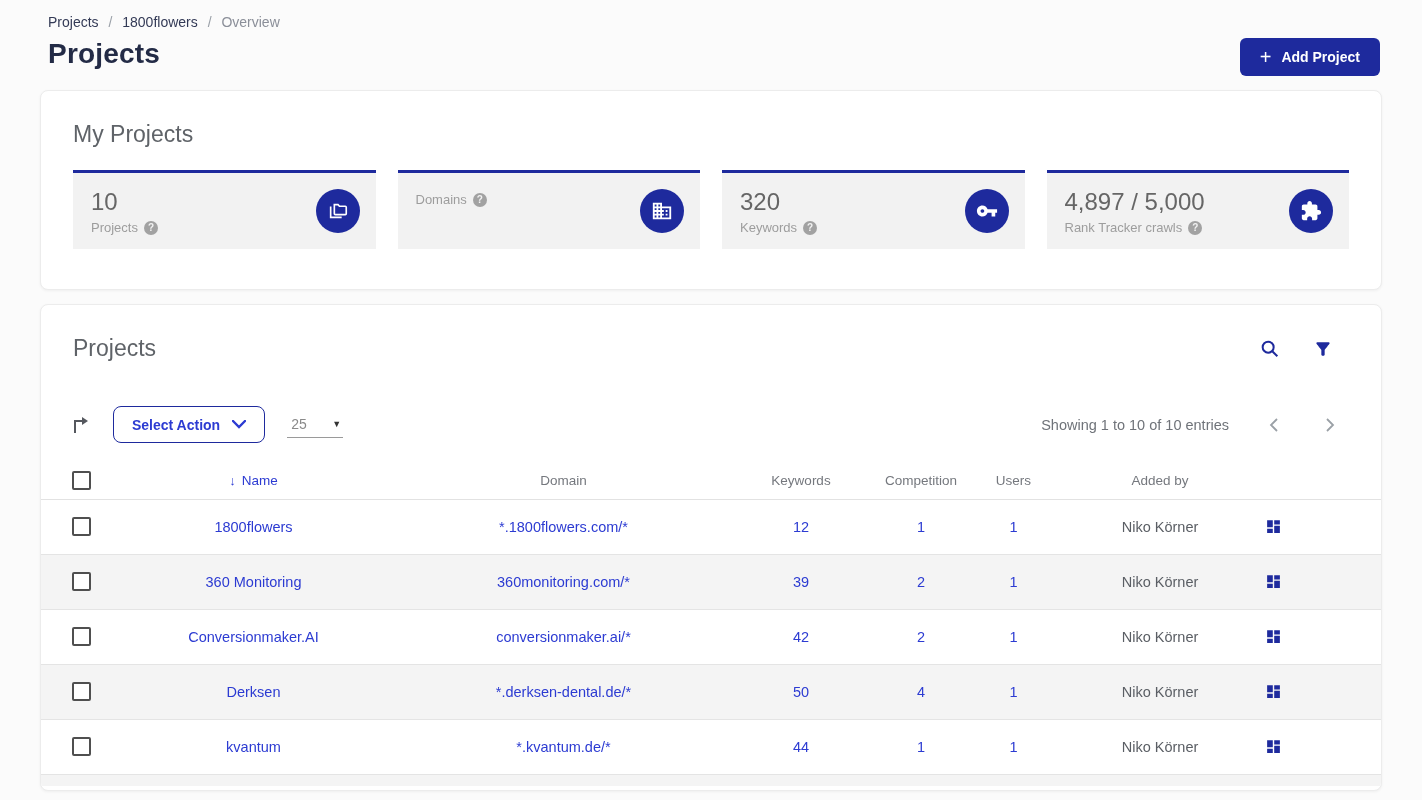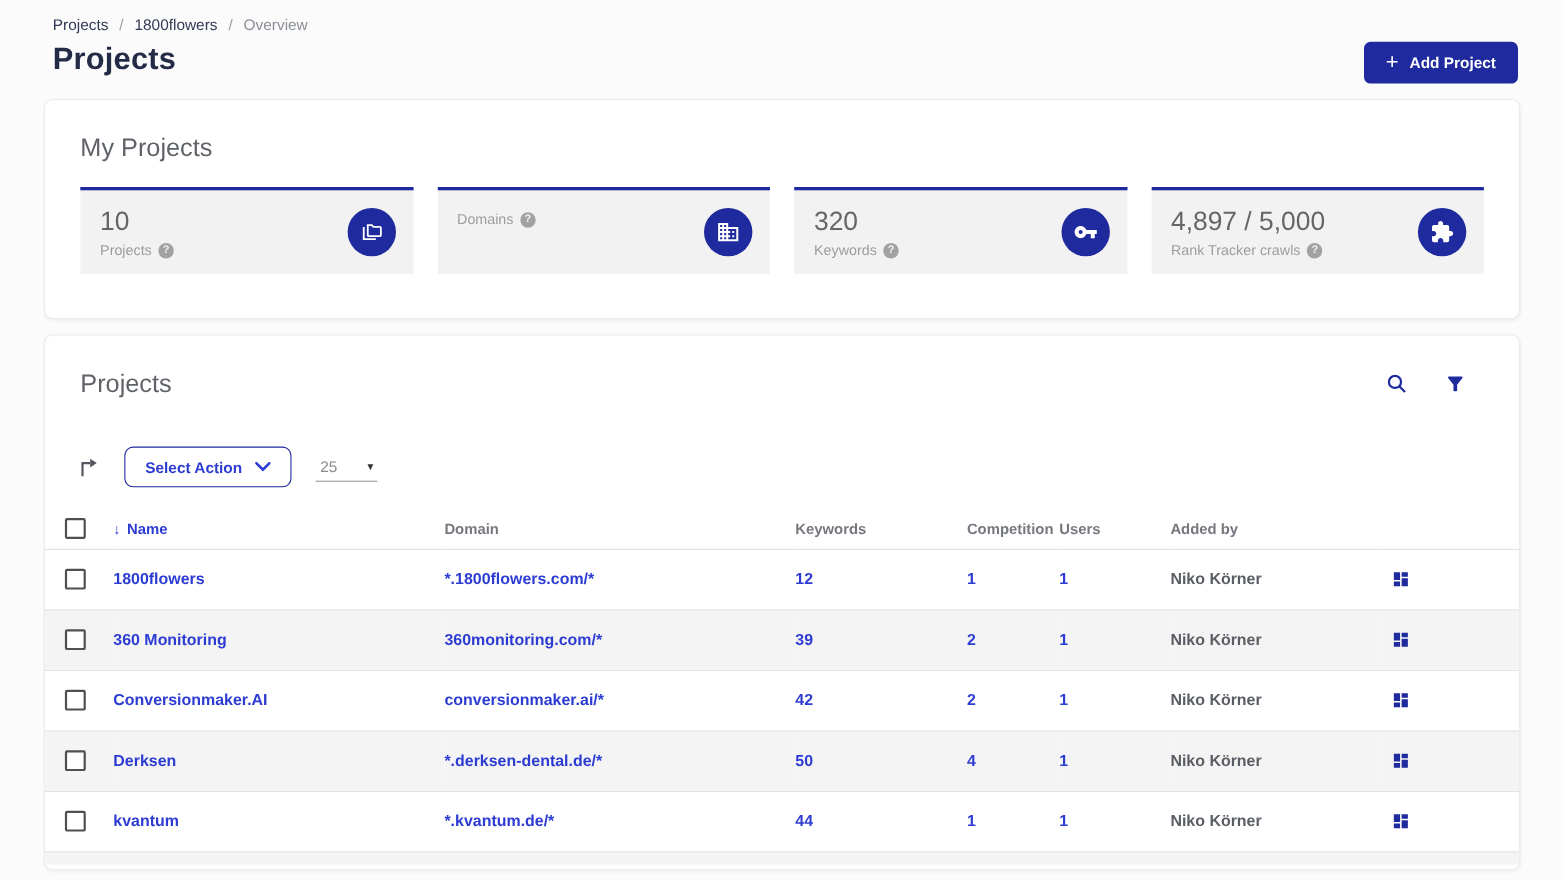--- a/index.html
+++ b/index.html
@@ -77,21 +77,21 @@
   .page-size .tri { font-size:9px; color:#333; }
   .toolbar-right { margin-left:auto; display:flex; align-items:center; gap:0; }
   .showing { font-size:14.5px; color:#6f7379; }
   .pager { background:none; border:none; cursor:pointer; padding:4px; margin-left:34px; display:flex; }
 
   
   table { width:100%; border-collapse:collapse; margin-top:20px; table-layout:fixed; }
   col.c-check{width:62px;} col.c-name{width:301px;} col.c-domain{width:319px;}
   col.c-kw{width:156px;} col.c-comp{width:84px;} col.c-users{width:101px;}
   col.c-added{width:192px;} col.c-act{width:auto;}
-  th, td { text-align:left; font-weight:700; vertical-align:middle; }
+  th, td { text-align:center; font-weight:400; vertical-align:middle; }
   thead th { font-size:13.5px; color:#75787e; height:36px; border-bottom:1px solid #e2e2e2; }
   thead th.sorted { color:#2c3bd2; }
   .sort-arrow { margin-right:6px; font-size:13px; }
   tbody td { height:55px; font-size:14.5px; border-bottom:1px solid #e4e4e4; }
   tbody tr.alt { background:#f4f4f4; }
   td.check-cell, th.check-cell { padding-left:18px; }
   .checkbox {
     width:19px; height:19px; border:2px solid #4f4f4f; border-radius:2px;
     background:#fff; display:inline-block; cursor:pointer; vertical-align:middle;
   }
@@ -209,20 +209,33 @@
       </button>
       <button class="select-action">
         <span>Select Action</span>
         <svg width="14" height="9" viewBox="0 0 14 9" fill="none" stroke="#2c3bd2" stroke-width="2.4" stroke-linecap="round">
             <path d="M1 1l6 6 6-6"></path>
           </svg>
       </button>
       <div class="page-size">
         <span>25</span>
         <span class="tri">▼</span>
+      </div>
+      <div class="toolbar-right">
+        <span class="showing">Showing 1 to 10 of 10 entries</span>
+        <button class="pager">
+          <svg width="14" height="16" viewBox="0 0 14 16" fill="none" stroke="#9aa0a6" stroke-width="1.8">
+              <path d="M10 2L4 8l6 6"></path>
+            </svg>
+        </button>
+        <button class="pager">
+          <svg width="14" height="16" viewBox="0 0 14 16" fill="none" stroke="#9aa0a6" stroke-width="1.8">
+              <path d="M4 2l6 6-6 6"></path>
+            </svg>
+        </button>
       </div>
     </div>
 
     <table>
       <colgroup>
         <col class="c-check">
           <col class="c-name">
           <col class="c-domain">
           <col class="c-kw">
         <col class="c-comp">

